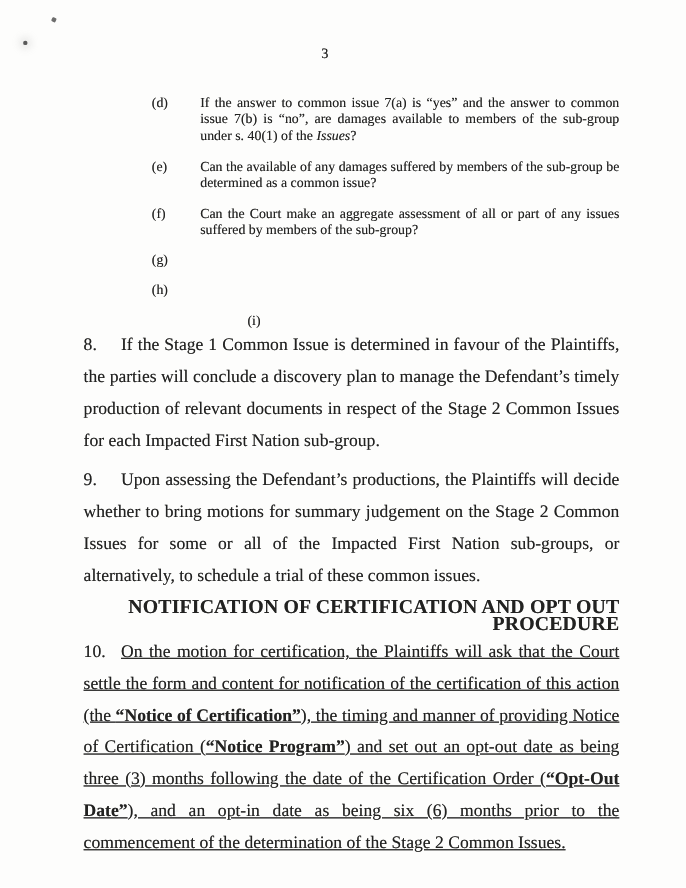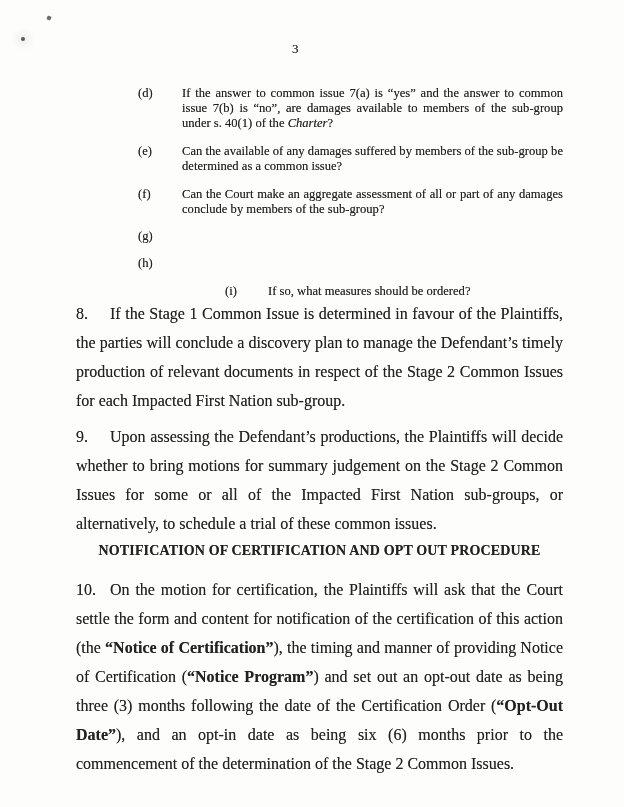--- a/index.html
+++ b/index.html
@@ -35,60 +35,59 @@
   .q.nested .qm { margin-left: 149px; flex: 0 0 43px; }
   .q.nested .qt { text-align: left; }
   .qt i { font-style: italic; }
   
   .para {
     margin: 0; font-size: 16px; line-height: 29px; text-align: justify;
   }
   .pnum { display: inline-block; width: 34px; }
   .p8  { margin-top: 0; }
   .p9  { margin-top: 7px; }
-  .p10 { margin-top: 16px; }
+  .p10 { margin-top: 3px; text-decoration: underline; }
   .para b, .heading { font-weight: bold; }
   .heading {
-    margin: 5px 0 0 0; font-size: 14px; line-height: 16px;
-    letter-spacing: 0.15px; font-weight: bold; text-align: center;
+    margin: 5px 0 0 0; font-size: 18px; line-height: 16px;
+    letter-spacing: 0.15px; font-weight: bold; text-align: right;
   }
 </style>
 </head>
 <body>
 
 <div class="page">
   <span class="speck s1"></span>
   <span class="speck s2"></span>
 
   <div class="page-number">3</div>
 
   <div class="content">
 
     <div class="qlist">
       <div class="q">
         <span class="qm">(d)</span>
-        <span class="qt"><span>If the answer to common issue 7(a) is “yes” and the answer to common issue 7(b) is “no”, are damages available to members of the sub-group under s. 40(1) of the </span><i>Charter</i><span>?</span></span>
+        <span class="qt"><span>If the answer to common issue 7(a) is “yes” and the answer to common issue 7(b) is “no”, are damages available to members of the sub-group under s. 40(1) of the </span><i>Issues</i><span>?</span></span>
       </div>
       <div class="q">
         <span class="qm">(e)</span>
         <span class="qt">Can the available of any damages suffered by members of the sub-group be determined as a common issue?</span>
       </div>
       <div class="q gap-sm">
         <span class="qm">(f)</span>
-        <span class="qt">Can the Court make an aggregate assessment of all or part of any damages conclude by members of the sub-group?</span>
+        <span class="qt">Can the Court make an aggregate assessment of all or part of any issues suffered by members of the sub-group?</span>
       </div>
       <div class="q gap-sm">
         <span class="qm">(g)</span>
       </div>
       <div class="q">
         <span class="qm">(h)</span>
       </div>
       <div class="q nested">
         <span class="qm">(i)</span>
-        <span class="qt">If so, what measures should be ordered?</span>
       </div>
     </div>
 
     <p class="para p8"><span class="pnum">8.</span><span>If the Stage 1 Common Issue is determined in favour of the Plaintiffs, the parties will conclude a discovery plan to manage the Defendant’s timely production of relevant documents in respect of the Stage 2 Common Issues for each Impacted First Nation sub-group.</span></p>
 
     <p class="para p9"><span class="pnum">9.</span><span>Upon assessing the Defendant’s productions, the Plaintiffs will decide whether to bring motions for summary judgement on the Stage 2 Common Issues for some or all of the Impacted First Nation sub-groups, or alternatively, to schedule a trial of these common issues.</span></p>
 
     <h2 class="heading">NOTIFICATION OF CERTIFICATION AND OPT OUT PROCEDURE</h2>
 
     <p class="para p10"><span class="pnum">10.</span><span>On the motion for certification, the Plaintiffs will ask that the Court settle the form and content for notification of the certification of this action (the </span><b>“Notice of Certification”</b><span>), the timing and manner of providing Notice of Certification (</span><b>“Notice Program”</b><span>) and set out an opt-out date as being three (3) months following the date of the Certification Order (</span><b>“Opt-Out Date”</b><span>), and an opt-in date as being six (6) months prior to the commencement of the determination of the Stage 2 Common Issues.</span></p>

